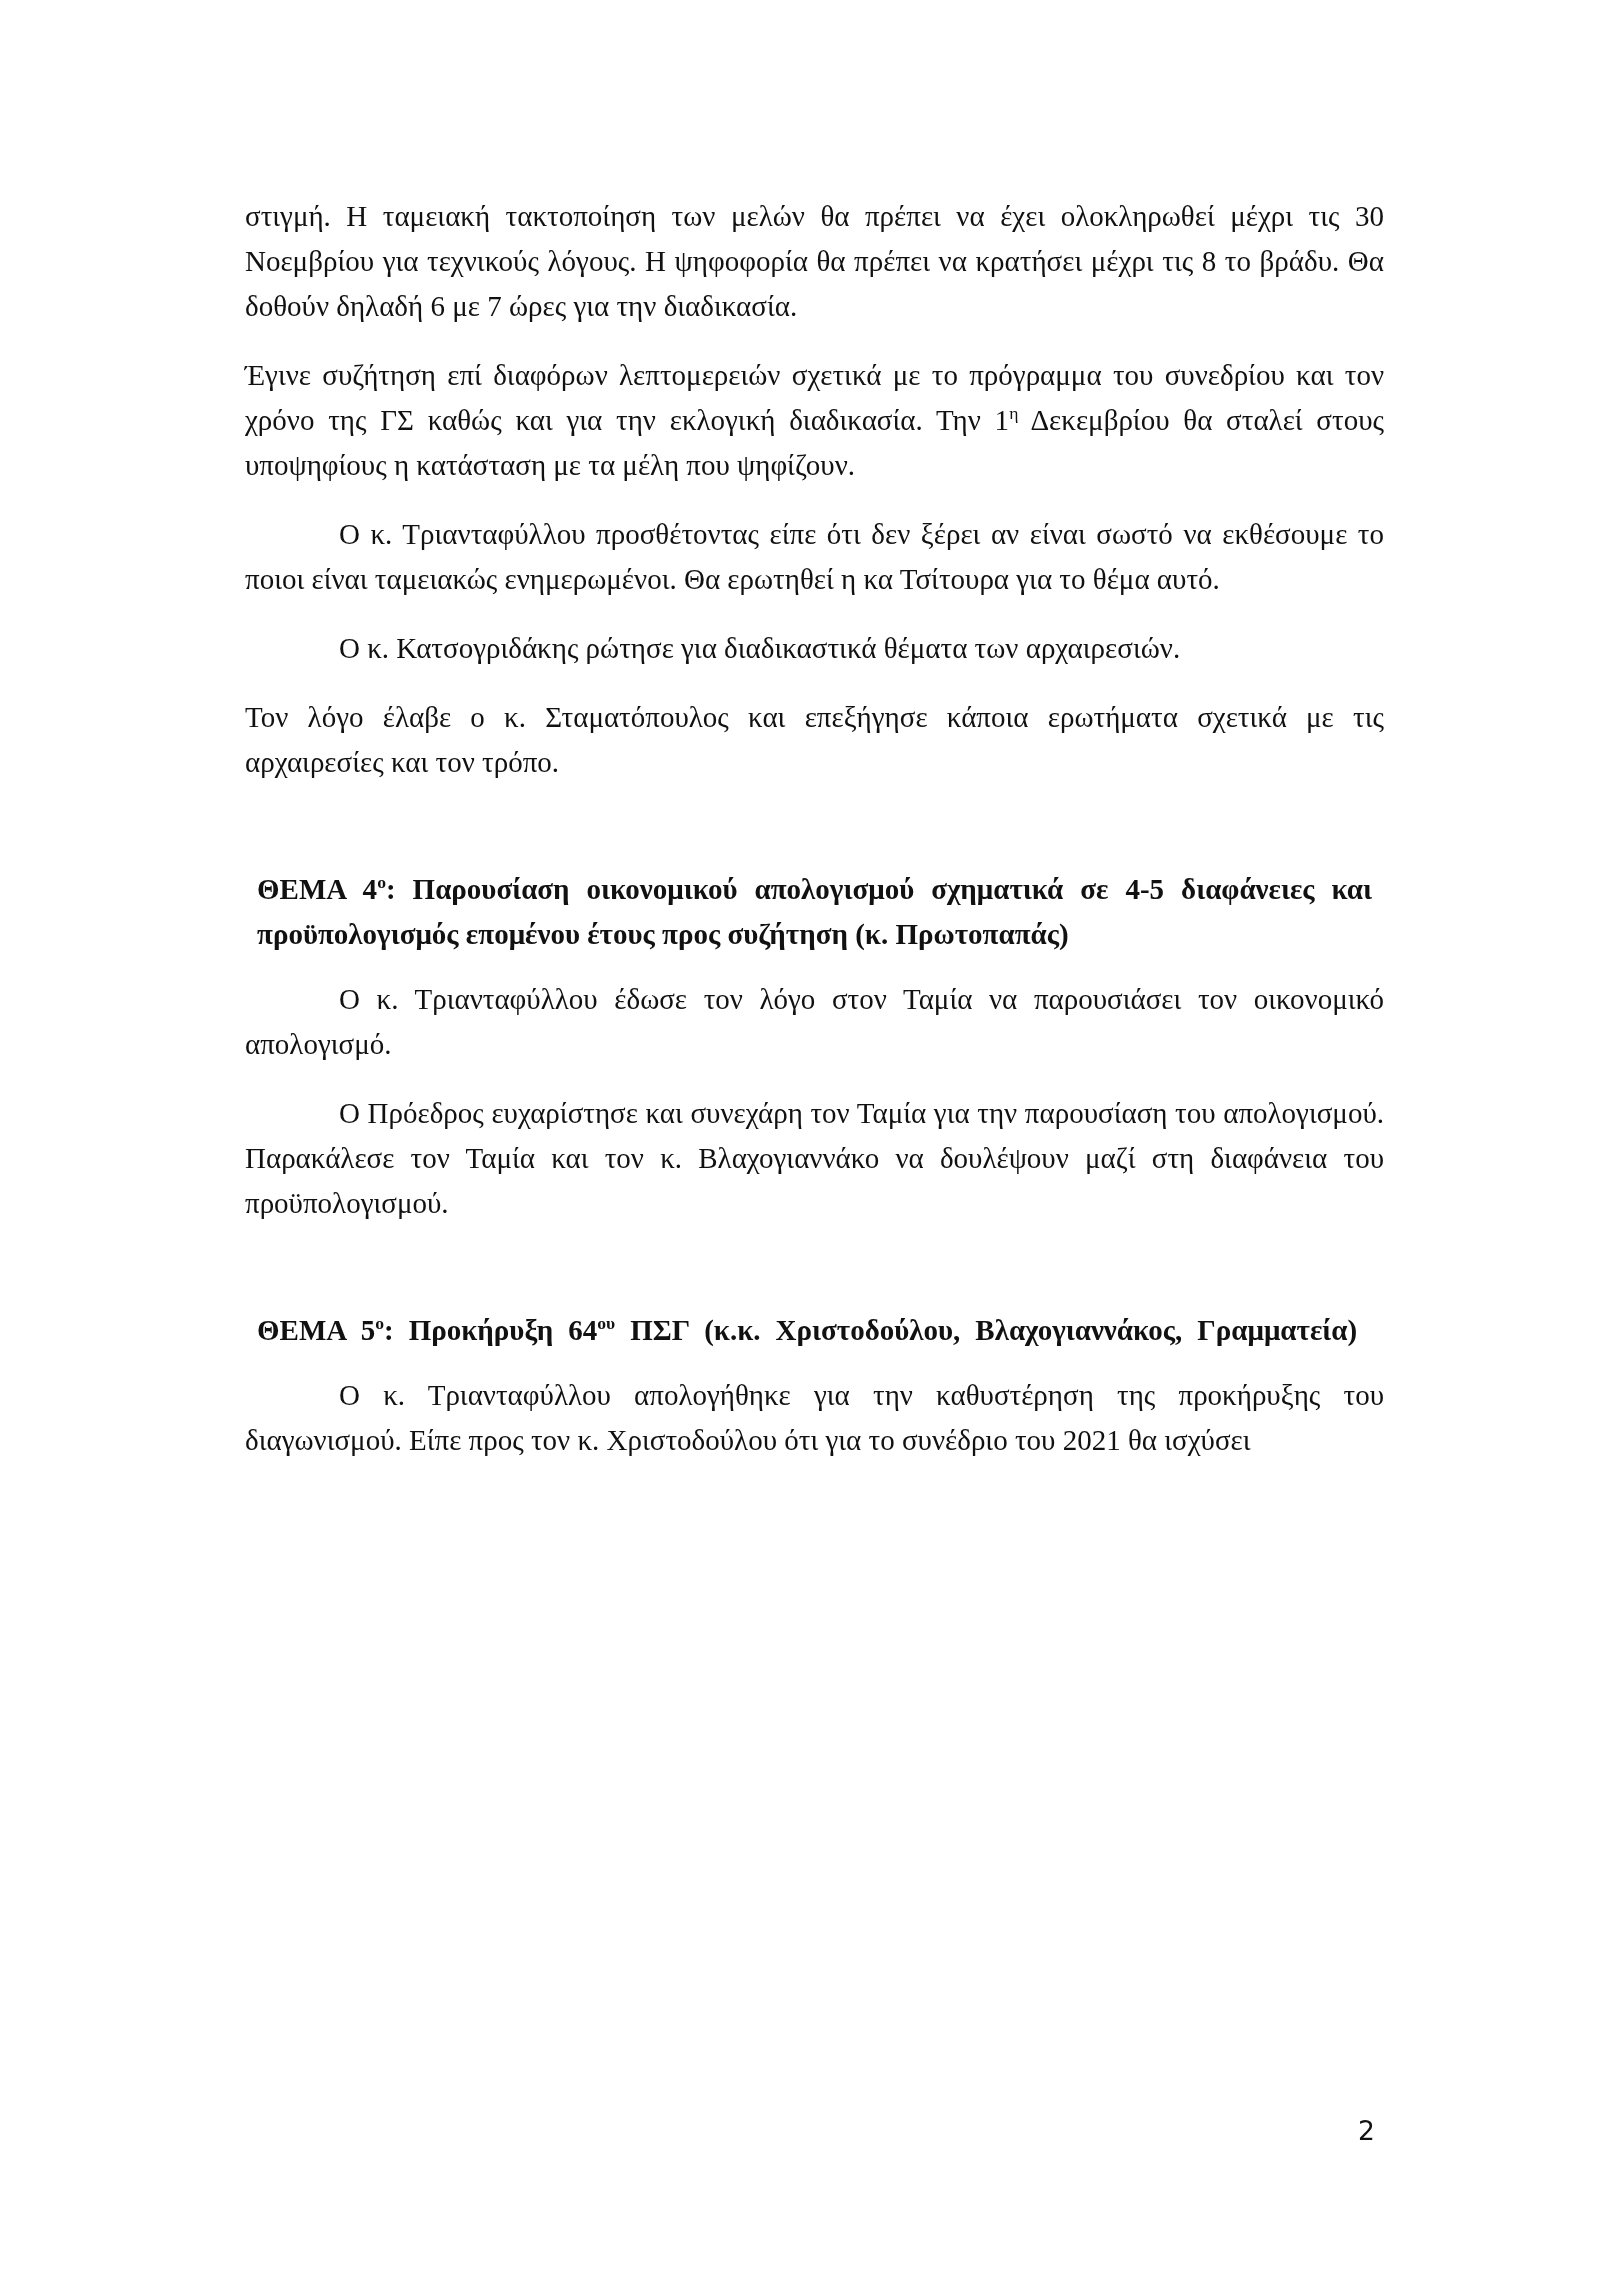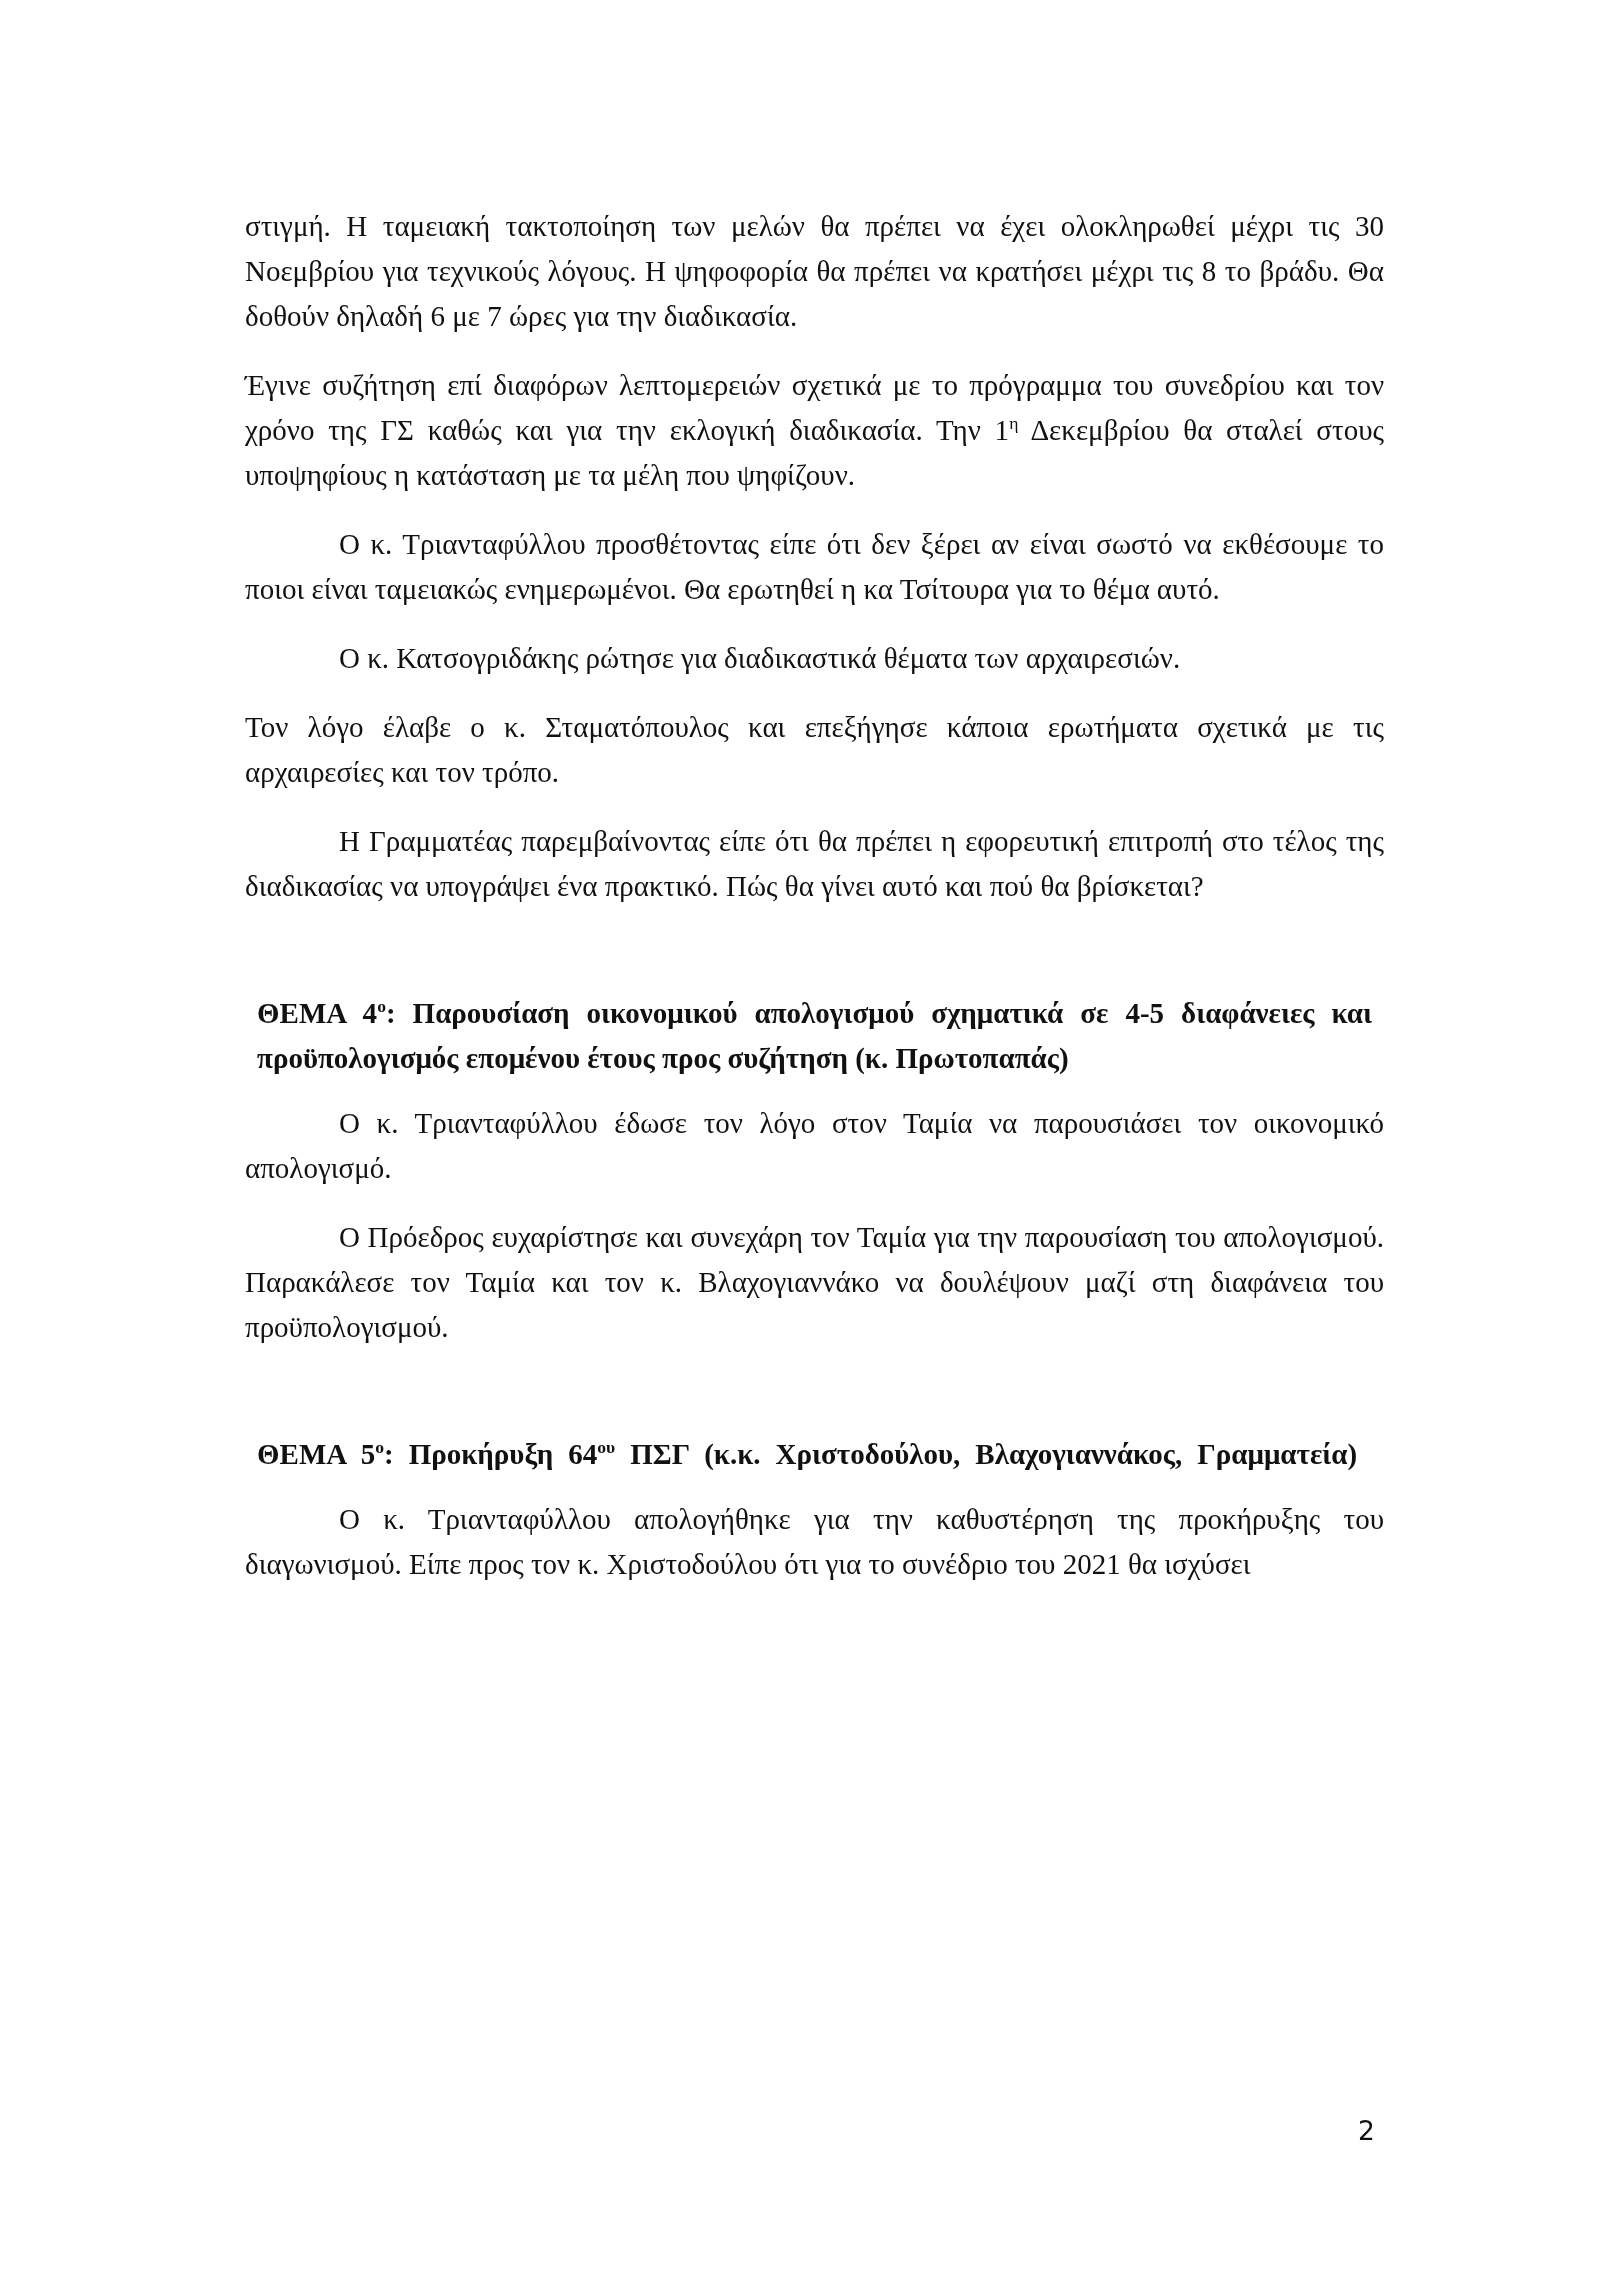--- a/index.html
+++ b/index.html
@@ -1,18 +1,18 @@
 <!DOCTYPE html>
 <html><head>
 <meta charset="utf-8">
 <style>
   html, body { margin: 0; padding: 0; background: #ffffff; }
   body { width: 1621px; height: 2293px; position: relative; overflow: hidden; }
   .page {
-    position: absolute; left: 245px; top: 204px; width: 1139px;
+    position: absolute; left: 245px; top: 194px; width: 1139px;
     font-family: "Liberation Serif", "DejaVu Serif", serif;
     font-size: 29px; line-height: 45px; color: #111;
   }
   p { margin: 0; text-align: justify; }
   p.indent { text-indent: 94px; }
   .gap-s { margin-top: 24px; }
   .gap-l { margin-top: 82px; }
   .gap-h { margin-top: 20px; }
   h2 {
     margin: 12px; font-size: 29px; line-height: 45px; font-weight: bold;
@@ -33,21 +33,20 @@
 
   <p class="gap-s"><span>Έγινε συζήτηση επί διαφόρων λεπτομερειών σχετικά με το πρόγραμμα του συνεδρίου και τον χρόνο της ΓΣ καθώς και για την εκλογική διαδικασία. Την 1</span><sup>η</sup><span> Δεκεμβρίου θα σταλεί στους υποψηφίους η κατάσταση με τα μέλη που ψηφίζουν.</span></p>
 
 
   <p class="indent gap-s">Ο κ. Τριανταφύλλου προσθέτοντας είπε ότι δεν ξέρει αν είναι σωστό να εκθέσουμε το ποιοι είναι ταμειακώς ενημερωμένοι. Θα ερωτηθεί η κα Τσίτουρα για το θέμα αυτό.</p>
 
   <p class="indent gap-s">Ο κ. Κατσογριδάκης ρώτησε για διαδικαστικά θέματα των αρχαιρεσιών.</p>
 
   <p class="gap-s">Τον λόγο έλαβε ο κ. Σταματόπουλος και επεξήγησε κάποια ερωτήματα σχετικά με τις αρχαιρεσίες και τον τρόπο.</p>
 
-  <p class="indent gap-s">Η Γραμματέας παρεμβαίνοντας είπε ότι θα πρέπει η εφορευτική επιτροπή στο τέλος της διαδικασίας να υπογράψει ένα πρακτικό. Πώς θα γίνει αυτό και πού θα βρίσκεται?</p>
 
 
 
   <h2 class="gap-l"><span>ΘΕΜΑ 4</span><sup>ο</sup><span>: Παρουσίαση οικονομικού απολογισμού σχηματικά σε 4-5 διαφάνειες και προϋπολογισμός επομένου έτους προς συζήτηση (κ. Πρωτοπαπάς)</span></h2>
 
   <p class="indent gap-h">Ο κ. Τριανταφύλλου έδωσε τον λόγο στον Ταμία να παρουσιάσει τον οικονομικό απολογισμό.</p>
   <p class="indent gap-s">Ο Πρόεδρος ευχαρίστησε και συνεχάρη τον Ταμία για την παρουσίαση του απολογισμού. Παρακάλεσε τον Ταμία και τον κ. Βλαχογιαννάκο να δουλέψουν μαζί στη διαφάνεια του προϋπολογισμού.</p>
 
   <h2 class="gap-l" style="word-spacing: 7.8px;"><span>ΘΕΜΑ 5</span><sup>ο</sup><span>: Προκήρυξη 64</span><sup>ου</sup><span> ΠΣΓ (κ.κ. Χριστοδούλου, Βλαχογιαννάκος, Γραμματεία)</span></h2>
 

